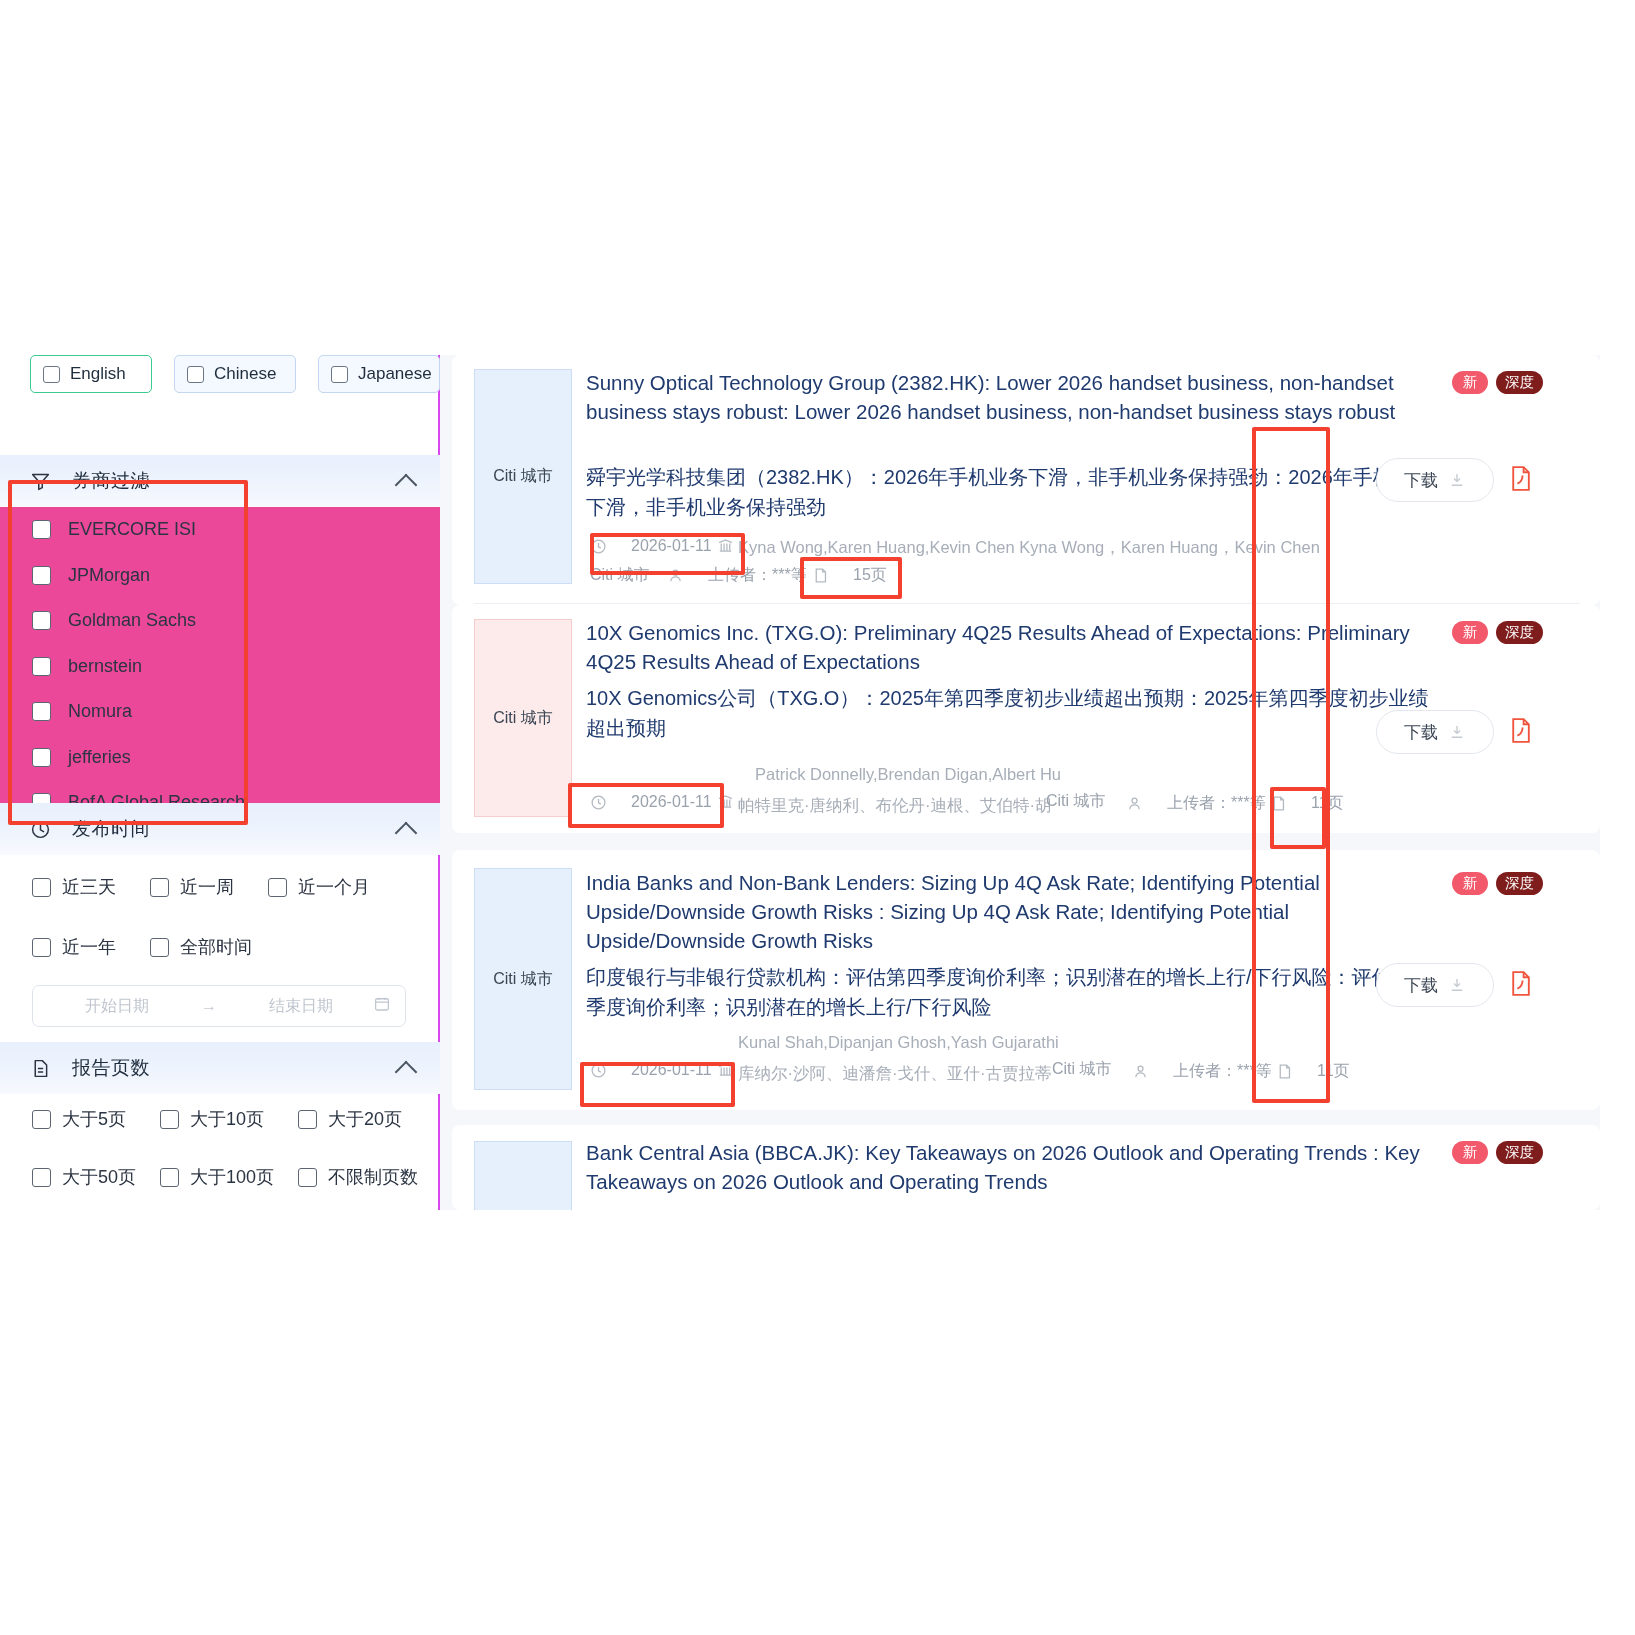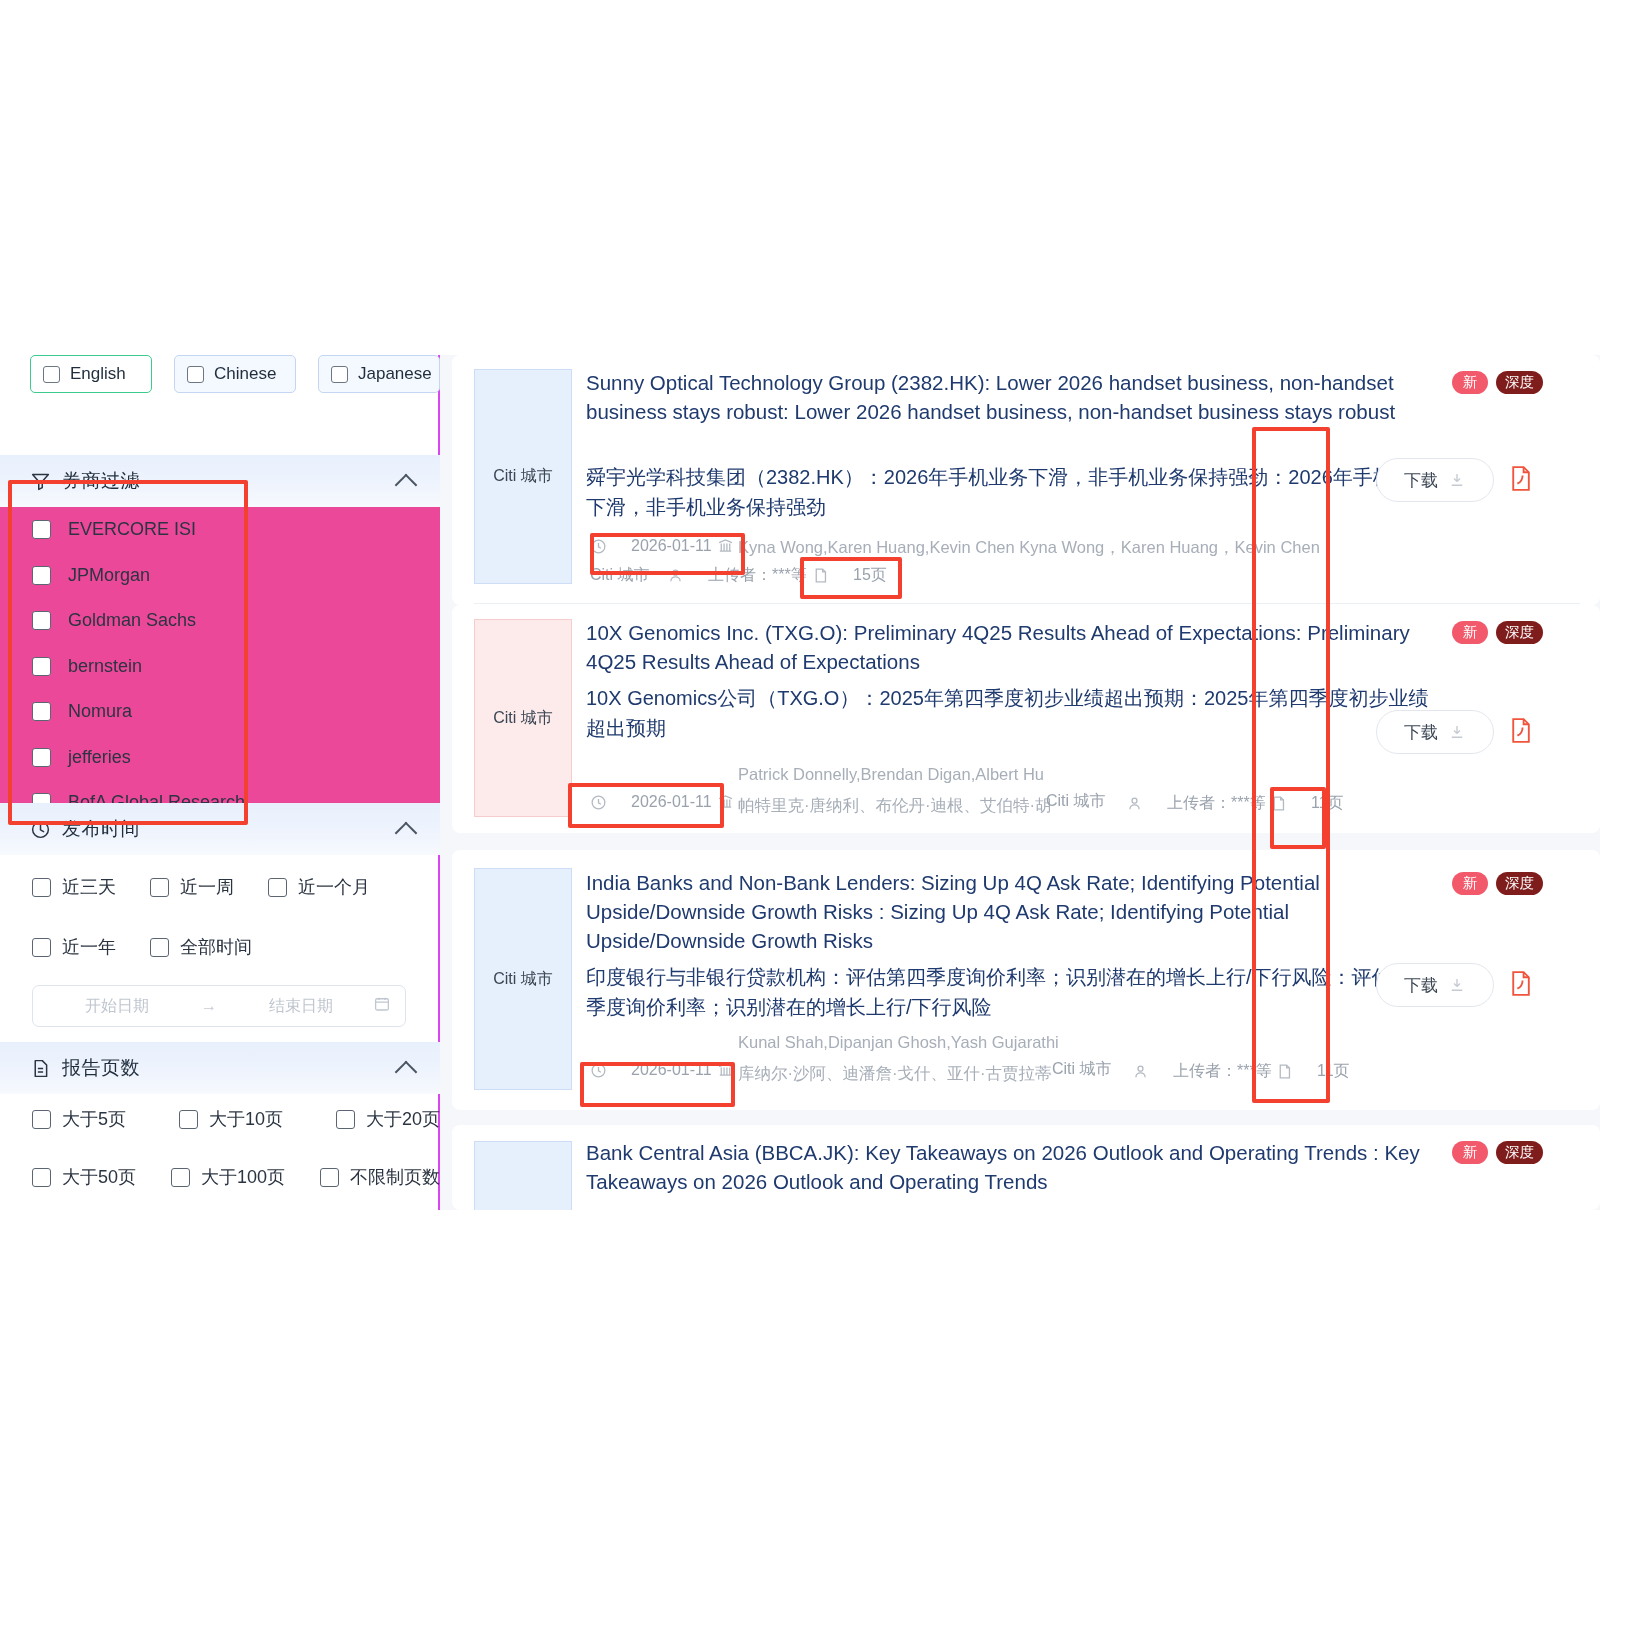--- a/index.html
+++ b/index.html
@@ -47,21 +47,21 @@
     background: #fff;
     flex: none;
   }
 
   .sec-header {
     position: absolute; left: 0; width: 440px; height: 52px;
     background: linear-gradient(180deg,#e8f0fd 0%, #eff4fd 60%, #f7fafe 100%);
     display: flex; align-items: center;
     padding: 0 26px 0 30px;
   }
-  .sec-header .sh-left { display:flex; align-items:center; gap:11px; }
+  .sec-header .sh-left { display:flex; align-items:center; gap:21px; }
   .sec-title { font-size: 19px; color: #1f2d3d; letter-spacing: .5px; }
   .chev {
     margin-left: auto;
     width: 16px; height: 16px;
     border-left: 2px solid #4a5562;
     border-top: 2px solid #4a5562;
     transform: rotate(45deg);
     position: relative; top: 4px;
   }
   .ico { width: 21px; height: 21px; display:block; }
@@ -94,21 +94,21 @@
     display:flex; align-items:center;
     padding: 0 14px;
     font-size: 16px; color: #c0c6cf;
   }
   .daterange .dr-start { width: 140px; text-align:center; }
   .daterange .dr-arrow { width: 44px; text-align:center; color:#c7ccd4; }
   .daterange .dr-end { width: 140px; text-align:center; }
   .daterange .cal { margin-left:auto; }
 
   .pages-opts { position: absolute; left: 0; width: 440px; }
-  .pages-row { display:flex; padding-left: 32px; font-size: 18px; color: #2b3442; justify-content: space-between; }
+  .pages-row { display:flex; padding-left: 32px; font-size: 18px; color: #2b3442; }
   .pg-opt { display:flex; align-items:center; gap: 11px; }
 
   
   .annot { position: absolute; border: 4px solid #f3402f; pointer-events:none; z-index: 40; border-radius:2px;}
 
   
   .main {
     position: absolute; left: 452px; top: 0;
     width: 1148px; height: 855px;
   }
@@ -393,21 +393,21 @@
       <div class="inner">
         <div class="thumb pink" style="top:14px; height:198px;">
           <span>Citi 城市</span>
         </div>
         <div class="title-en" style="top:13px;">10X Genomics Inc. (TXG.O): Preliminary 4Q25 Results Ahead of Expectations: Preliminary 4Q25 Results Ahead of Expectations</div>
         <div class="title-zh" style="top:78px;">10X Genomics公司（TXG.O）：2025年第四季度初步业绩超出预期：2025年第四季度初步业绩超出预期</div>
         <div class="badges" style="left:1000px; top:16px;">
           <span class="badge new">新</span>
           <span class="badge deep">深度</span>
         </div>
-        <div class="authors-en" style="left:286px; top:160px;">Patrick Donnelly,Brendan Digan,Albert Hu</div>
+        <div class="authors-en" style="left:303px; top:160px;">Patrick Donnelly,Brendan Digan,Albert Hu</div>
         <div class="authors-zh" style="left:286px; top:190px;">帕特里克·唐纳利、布伦丹·迪根、艾伯特·胡</div>
         <div class="meta" style="left:138px; top:188px;">
           <svg class="ic" viewBox="0 0 24 24" fill="none" stroke="#9aa2ad" stroke-width="1.8">
               <circle cx="12" cy="12" r="9"></circle>
               <path d="M12 7v5.5l3.3 2"></path>
             </svg>
           <span>2026-01-11</span>
         </div>
         <div class="meta" style="left:265px; top:188px;">
           <svg class="ic" viewBox="0 0 24 24" fill="none" stroke="#9aa2ad" stroke-width="1.8">

